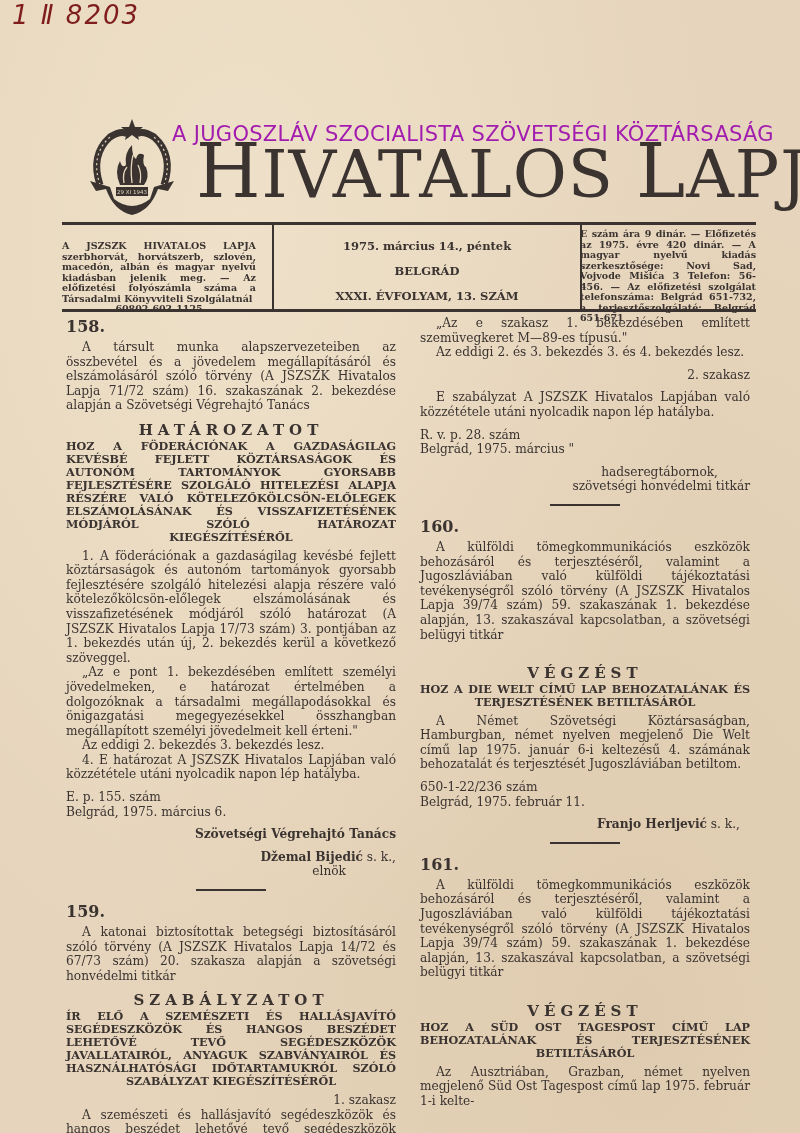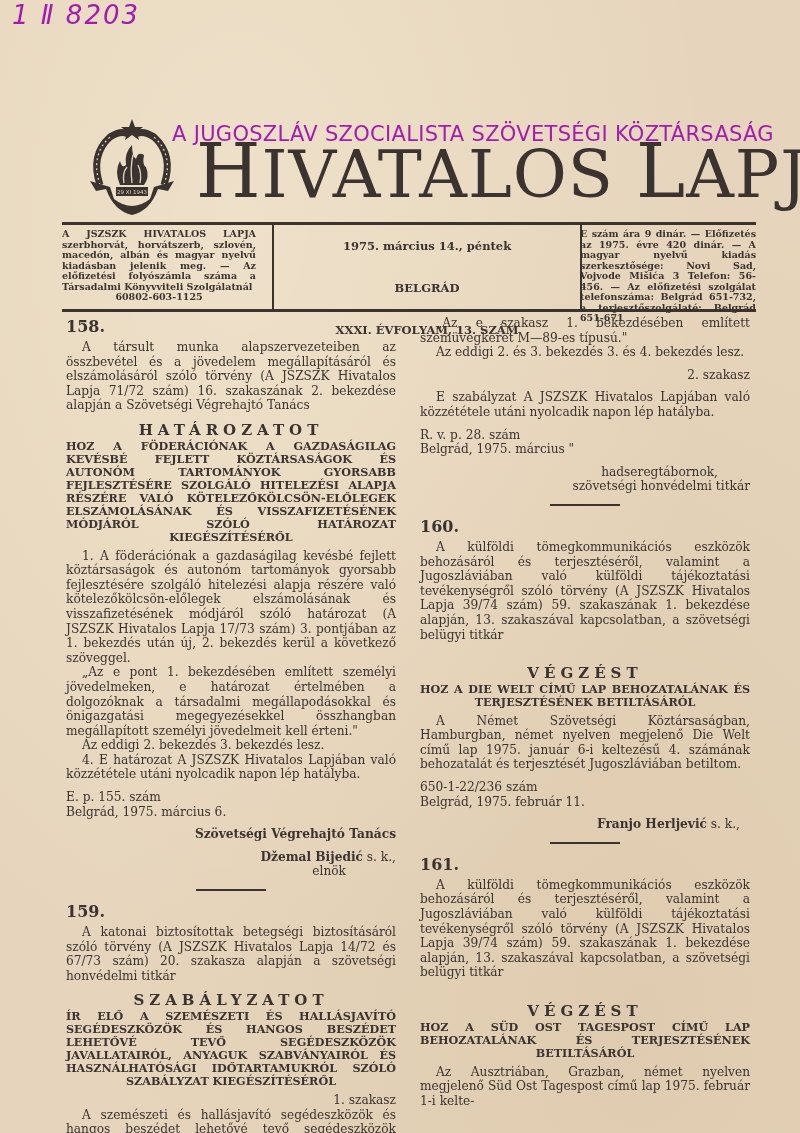--- a/index.html
+++ b/index.html
@@ -6,48 +6,48 @@
   body {
     width:800px; height:1133px; overflow:hidden; position:relative;
     background:#e6d5bc;
     background-image: radial-gradient(ellipse at 30% 20%, rgba(255,245,225,0.35), rgba(0,0,0,0) 60%),
                       radial-gradient(ellipse at 80% 90%, rgba(190,160,120,0.18), rgba(0,0,0,0) 60%);
     color:#3a3330;
     font-family:"DejaVu Serif", serif;
   }
   .handwrite {
     position:absolute; left:12px; top:0px; font-family:"DejaVu Sans", sans-serif;
-    font-size:26px; color:#a21caf; font-style:italic; letter-spacing:2px;
+    font-size:26px; color:#7f1d1d; font-style:italic; letter-spacing:2px;
   }
   .masthead { position:absolute; left:80px; top:112px; width:660px; height:100px; }
   .emblem { position:absolute; left:0; top:3px; width:104px; height:104px; }
   .republic {
     position:absolute; left:92px; top:10px; font-family:"DejaVu Sans", sans-serif;
     font-size:21px; letter-spacing:0.3px; color:#a21caf; white-space:nowrap;
   }
   .title {
     position:absolute; left:116px; top:22px; font-family:"DejaVu Serif", serif;
     font-size:66px; letter-spacing:1px; color:#3a3330; white-space:nowrap; line-height:1;
   }
   .title .big { font-size:74px; }
   .infobar {
     position:absolute; left:62px; top:222px; width:694px; height:84px;
     border-top:3px solid #3a3330; border-bottom:3px solid #3a3330;
   }
   .info-left {
-    position:absolute; left:0; top:4px; width:194px; font-size:9.5px; line-height:10.5px;
+    position:absolute; left:0; top:16px; width:194px; font-size:9.5px; line-height:10.5px;
     font-weight:bold; font-family:"DejaVu Serif", serif; text-align:justify;
   }
   .info-left .center { text-align:center; display:block; }
   .info-mid {
     position:absolute; left:210px; top:0; width:306px; height:84px;
     border-left:2px solid #3a3330; border-right:2px solid #3a3330;
     text-align:center; font-weight:bold; font-size:11.5px;
   }
-  .info-mid div { margin-top:28px; }
+  .info-mid div { margin-top:11px; }
   .info-mid div:first-child { margin-top:14px; }
   .info-right {
     position:absolute; left:518px; top:4px; width:176px; font-size:9.5px; line-height:10.5px;
     font-weight:bold; text-align:justify;
   }
   .col {
     position:absolute; top:316px; width:330px; font-size:12.2px; line-height:14.6px;
     text-align:justify;
   }
   .col.left { left:66px; }

